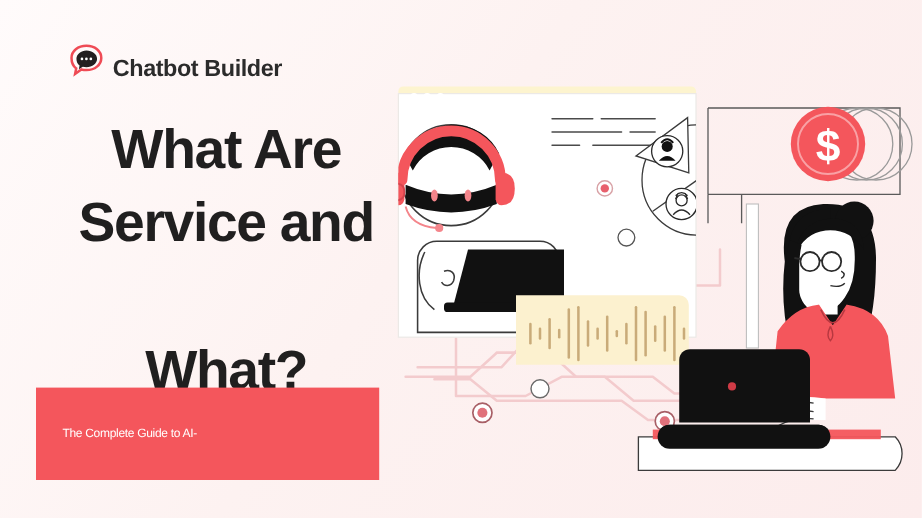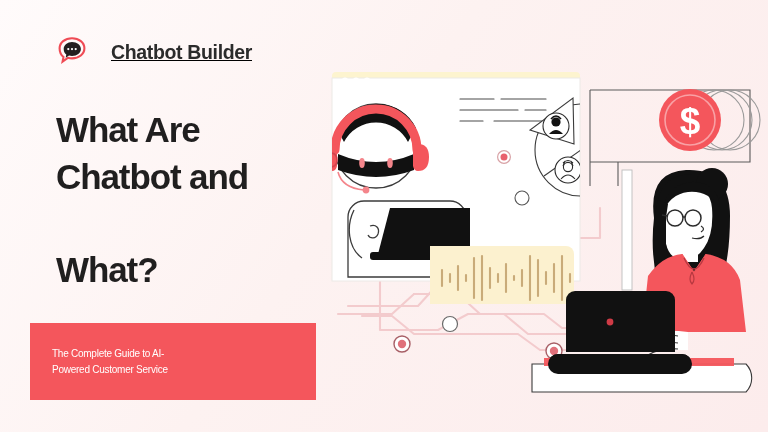--- a/index.html
+++ b/index.html
@@ -12,32 +12,32 @@
   
   #page {
     position:absolute; inset:0;
     width:768px; height:432px;
     background:linear-gradient(125deg,#fffbfb 0%,#fdf2f1 45%,#fcecec 100%);
     overflow:hidden;
   }
   
   #brand {
     position:absolute; left:55px; top:35px;
-    display:flex; align-items:center; gap:22px;text-decoration:underline;
+    display:flex; align-items:flex-end; gap:5px;
   }
   #logo-mark { width:34px; height:34px; position:relative; flex:none; }
   #brand-name {
     font-size:19.5px; font-weight:bold; color:#2b2b2b;
     letter-spacing:-0.35px; white-space:nowrap;
   }
   
   #headline {
-    position:absolute; left:56px; top:107px; width:265px;
-    font-size:35px; line-height:1.33; font-weight:bold;
-    color:#201f1f; letter-spacing:-1.1px; text-align:left;
+    position:absolute; left:56px; top:94px; width:265px;
+    font-size:46px; line-height:1.33; font-weight:bold;
+    color:#201f1f; letter-spacing:-1.1px; text-align:center;
   }
   
   #subtitle-banner {
     position:absolute; left:30px; top:323px;
     width:286px; height:77px;
     background:#f4565c;
     display:flex; align-items:center;
     padding:0 22px;
   }
   #subtitle-text {
@@ -67,29 +67,28 @@
         <circle cx="13.3" cy="14.1" r="1.12" fill="#ffffff"></circle>
         <circle cx="17.0" cy="14.1" r="1.12" fill="#ffffff"></circle>
         <circle cx="20.7" cy="14.1" r="1.12" fill="#ffffff"></circle>
       </svg>
     </div>
     <div id="brand-name">Chatbot Builder</div>
   </div>
 
   <h1 id="headline">
     <span>What Are</span><br>
-    <span>Chatbot and</span><br>
+    <span>Service and</span><br>
     <br>
     <span>What?</span>
   </h1>
 
   <div id="subtitle-banner">
     <div id="subtitle-text">
       <span>The Complete Guide to AI-</span><br>
-      <span>Powered Customer Service</span>
     </div>
   </div>
 
   <div id="illustration">
     <svg width="450" height="340" viewBox="0 0 450 340">
 
       <defs>
         <clipPath id="winClip">
             <rect x="14" y="28" width="248" height="195"></rect>
           </clipPath>

